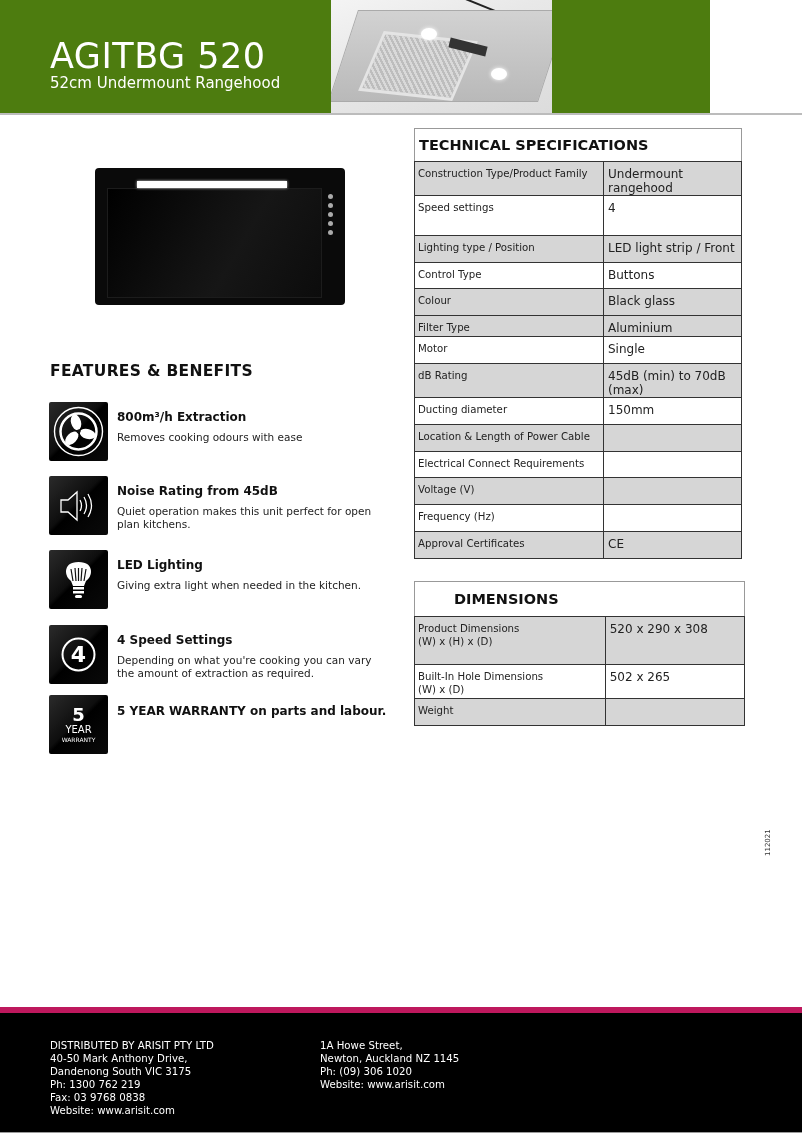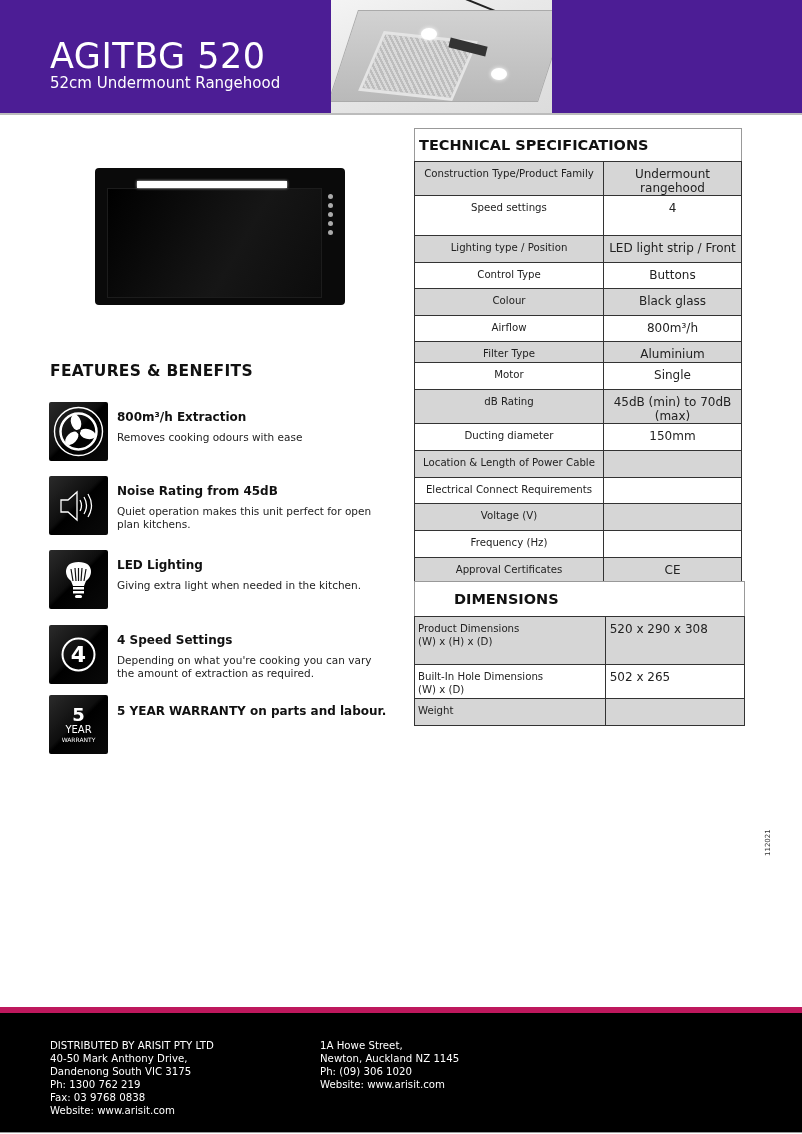--- a/index.html
+++ b/index.html
@@ -1,20 +1,20 @@
 <!DOCTYPE html>
 <html><head>
 <meta charset="utf-8">
 <style>
   * { box-sizing: border-box; margin: 0; padding: 0; }
   html, body { width: 802px; height: 1134px; background: #ffffff; overflow: hidden; }
   body { position: relative; font-family: "Liberation Sans", "DejaVu Sans", sans-serif; color: #111; }
 
   
-  .header { position: absolute; left: 0; top: 0; width: 802px; height: 113px; background: #4c1d95; }
+  .header { position: absolute; left: 0; top: 0; width: 710px; height: 113px; background: #4d7c0f; }
   .header-title { position: absolute; left: 50px; top: 36px; color: #fff; font-size: 35px; font-weight: normal; letter-spacing: 0.5px; line-height: 40px; font-family: "DejaVu Sans", sans-serif; }
   .header-sub { position: absolute; left: 50px; top: 74px; color: #fff; font-size: 15px; line-height: 18px; font-family: "DejaVu Sans", sans-serif; }
   .header-photo { position: absolute; left: 331px; top: 0; width: 221px; height: 113px; background: linear-gradient(160deg, #f4f4f4 0%, #e8e8e8 40%, #dcdcdc 100%); overflow: hidden; }
   .header-photo .hood { position: absolute; left: 12px; top: 10px; width: 210px; height: 92px; background: linear-gradient(180deg,#d2d2d2,#b9b9b9); transform: skewX(-18deg); border: 1px solid #aaa; }
   .header-photo .filter { position: absolute; left: 38px; top: 36px; width: 98px; height: 60px; background: repeating-linear-gradient(45deg,#bdbdbd 0 2px,#d9d9d9 2px 4px); border: 3px solid #e4e4e4; transform: skewX(-18deg) rotate(6deg); }
   .header-photo .lamp { position: absolute; width: 16px; height: 12px; border-radius: 50%; background: #fff; box-shadow: 0 0 4px #fff; }
   .header-photo .panel { position: absolute; left: 118px; top: 42px; width: 38px; height: 10px; background: #333; transform: rotate(14deg); }
   .header-photo .edge { position: absolute; left: 90px; top: -20px; width: 160px; height: 2px; background: #222; transform: rotate(22deg); transform-origin: left; }
   .grey-line { position: absolute; left: 0; top: 113px; width: 802px; height: 2px; background: #bcbcbc; }
 
@@ -149,45 +149,41 @@
     <svg width="59" height="59" viewBox="0 0 59 59">
       <text x="29.5" y="26" text-anchor="middle" fill="#fff" font-size="18" font-weight="bold" font-family="DejaVu Sans, sans-serif">5</text>
       <text x="29.5" y="38" text-anchor="middle" fill="#fff" font-size="10" font-family="DejaVu Sans, sans-serif">YEAR</text>
       <text x="29.5" y="47" text-anchor="middle" fill="#fff" font-size="6" font-family="DejaVu Sans, sans-serif">WARRANTY</text>
     </svg>
   </div>
   <div class="ftitle" style="top:9px;text-align:right;">5 YEAR WARRANTY on parts and labour.</div>
 </div>
 
 <div class="spec-head" style="top:128px;width:328px;height:33px;">TECHNICAL SPECIFICATIONS</div>
-<table class="spec" style="top:161px;width:328px;text-align:center;">
+<table class="spec" style="top:161px;width:328px;">
   <tbody>
     <tr class="g" style="height:27px">
         <td class="k">Construction Type/Product Family</td>
         <td class="v">Undermount rangehood</td>
       </tr>
     <tr class="w" style="height:40px">
         <td class="k">Speed settings</td>
         <td class="v">4</td>
       </tr>
     <tr class="g" style="height:27px">
         <td class="k">Lighting type / Position</td>
         <td class="v">LED light strip / Front</td>
       </tr>
     <tr class="w" style="height:26px">
         <td class="k">Control Type</td>
         <td class="v">Buttons</td>
       </tr>
     <tr class="g" style="height:27px">
         <td class="k">Colour</td>
         <td class="v">Black glass</td>
-      </tr>
-    <tr class="w" style="height:26px">
-        <td class="k">Airflow</td>
-        <td class="v">800m³/h</td>
       </tr>
     <tr class="g" style="height:21px">
         <td class="k">Filter Type</td>
         <td class="v">Aluminium</td>
       </tr>
     <tr class="w" style="height:27px">
         <td class="k">Motor</td>
         <td class="v">Single</td>
       </tr>
     <tr class="g" style="height:27px">

